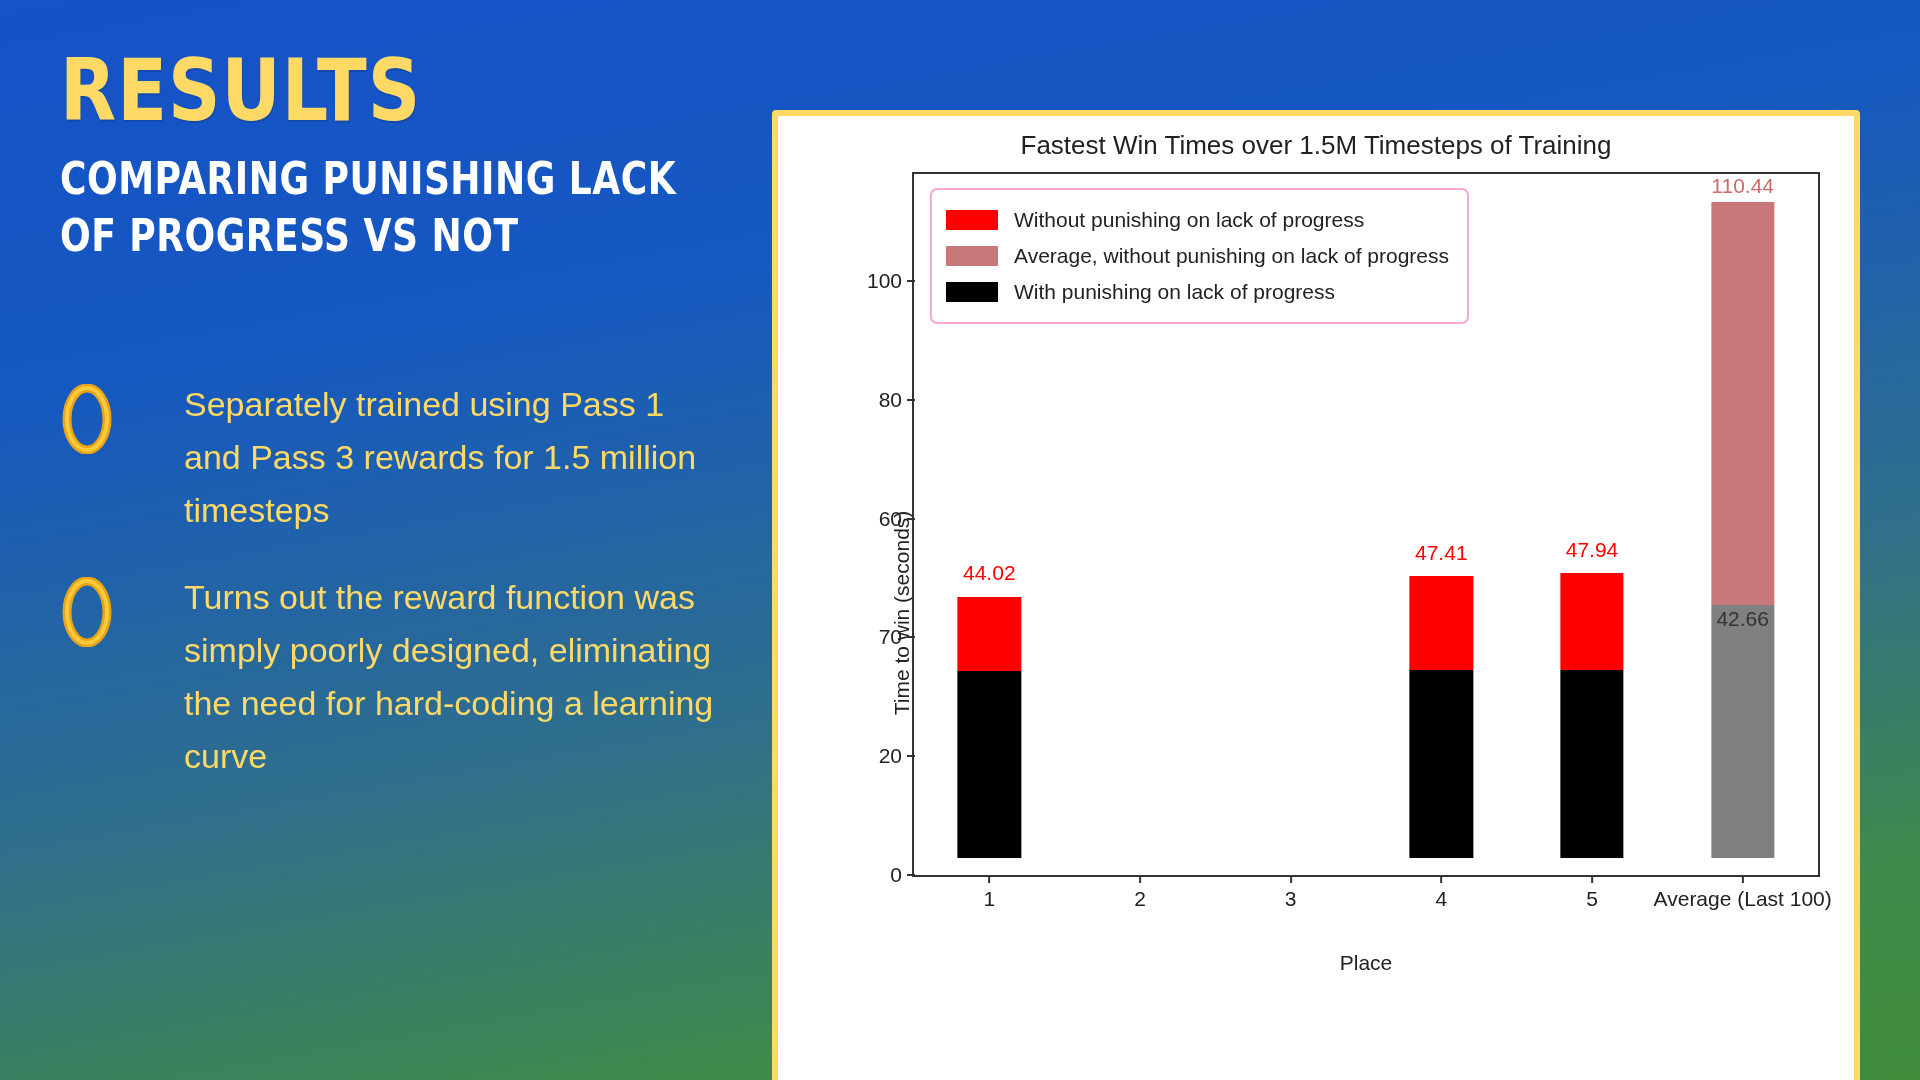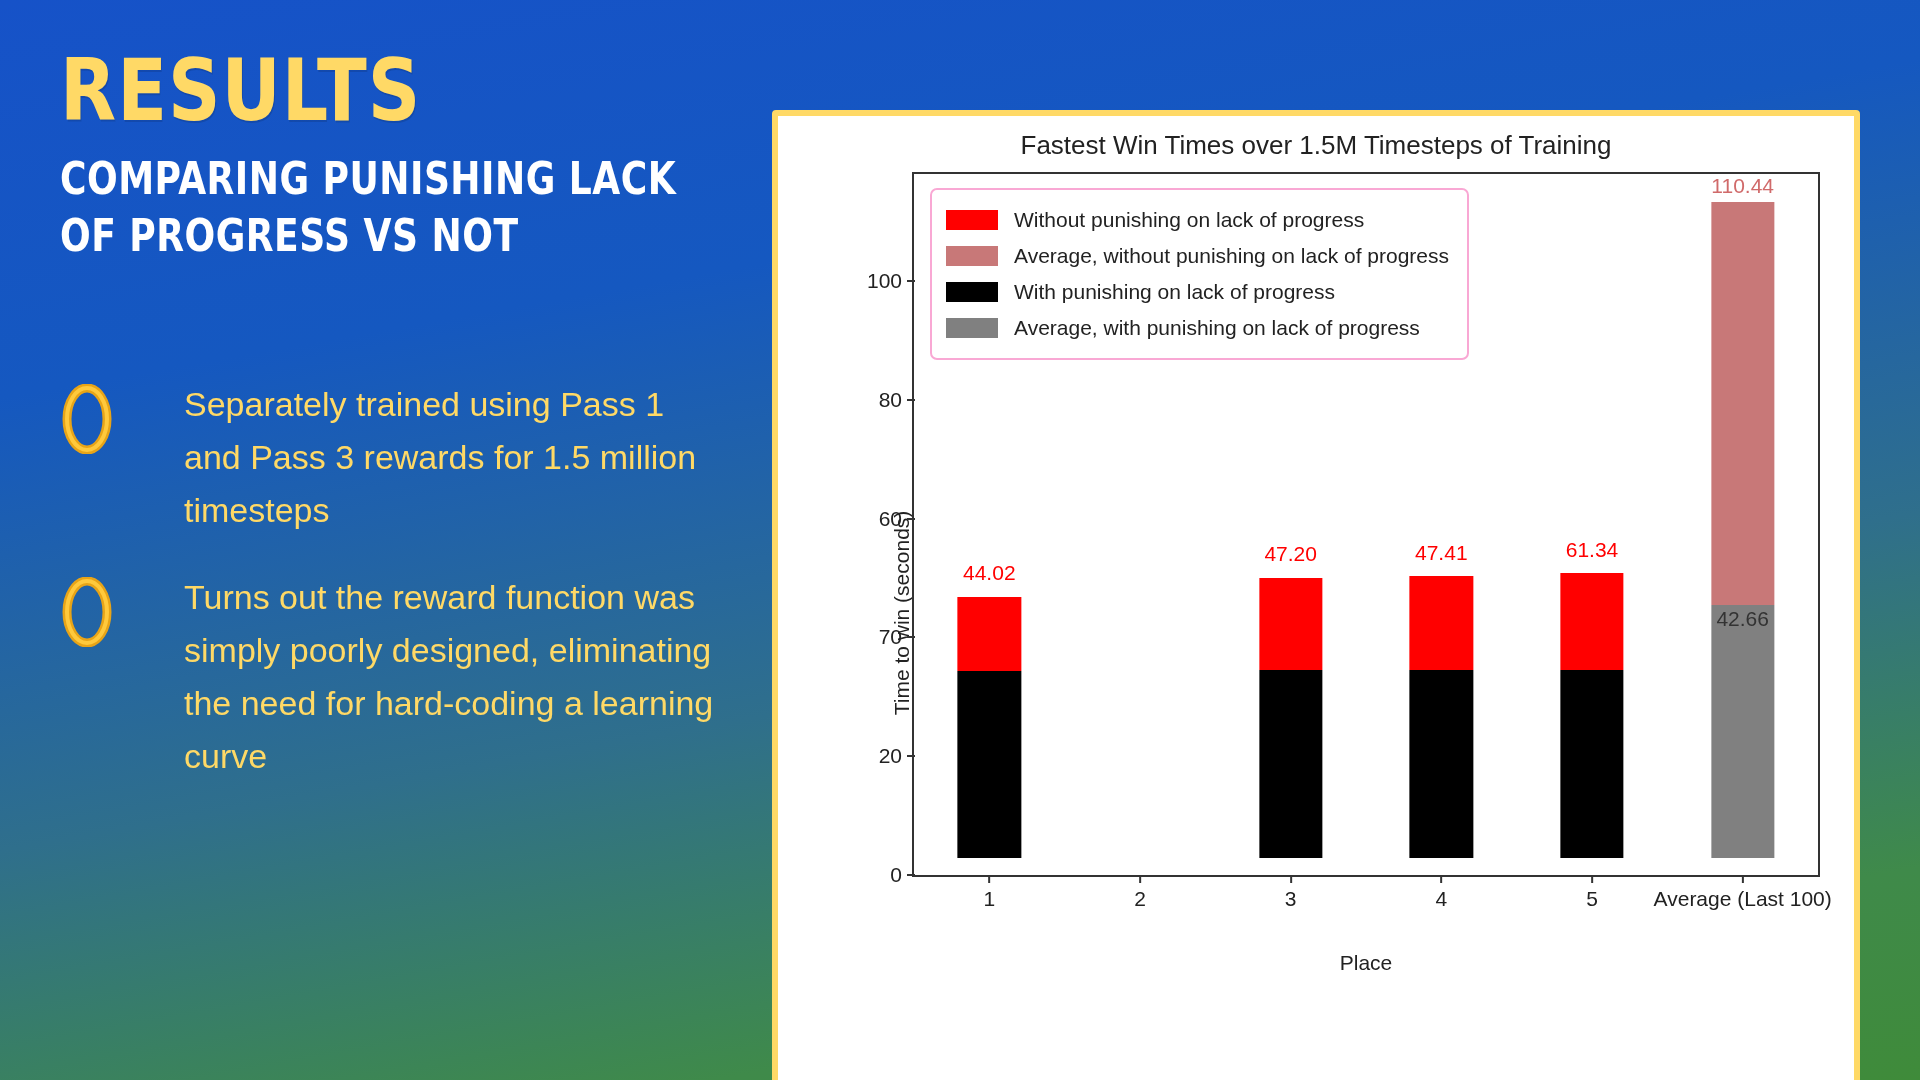--- a/index.html
+++ b/index.html
@@ -242,38 +242,32 @@
       <div class="xtick" style="left:91.67%">Average (Last 100)</div>
 
       <div class="bar-group" style="left:8.33%;  width:7.0%; height:100%">
         <div class="bar-bottom" style="height:26.73%; background:#000000"></div>
         <div class="bar-top" style="bottom:26.73%; height:10.57%; background:#ff0000"></div>
         <div class="val-label val-top" style="bottom:38.9%">44.02</div>
         <div class="val-label val-bottom" style="bottom:23.0%">31.54</div>
       </div>
 
 
-      <div class="bar-group" style="left:41.67%; width:7.0%; height:100%">
-        <div class="bar-bottom" style="height:26.77%; background:#000000"></div>
-        <div class="bar-top" style="bottom:26.77%; height:13.22%; background:#ff0000"></div>
-        <div class="val-label val-top" style="bottom:41.6%">47.20</div>
-        <div class="val-label val-bottom" style="bottom:23.0%">31.59</div>
-      </div>
 
       <div class="bar-group" style="left:58.33%; width:7.0%; height:100%">
         <div class="bar-bottom" style="height:26.80%; background:#000000"></div>
         <div class="bar-top" style="bottom:26.80%; height:13.38%; background:#ff0000"></div>
         <div class="val-label val-top" style="bottom:41.8%">47.41</div>
         <div class="val-label val-bottom" style="bottom:23.0%">31.62</div>
       </div>
 
       <div class="bar-group" style="left:75.0%; width:7.0%; height:100%">
         <div class="bar-bottom" style="height:26.81%; background:#000000"></div>
         <div class="bar-top" style="bottom:26.81%; height:13.81%; background:#ff0000"></div>
-        <div class="val-label val-top" style="bottom:42.2%">61.34</div>
+        <div class="val-label val-top" style="bottom:42.2%">47.94</div>
         <div class="val-label val-bottom" style="bottom:23.0%">31.64</div>
       </div>
 
       <div class="bar-group" style="left:91.67%; width:7.0%; height:100%">
         <div class="bar-bottom" style="height:36.15%; background:#808080"></div>
         <div class="bar-top" style="bottom:36.15%; height:57.44%; background:#c87878"></div>
         <div class="val-label val-top-avg" style="bottom:94.2%">110.44</div>
         <div class="val-label val-bottom-avg" style="bottom:32.4%">42.66</div>
       </div>
 
@@ -283,20 +277,16 @@
           <span class="legend-label">Without punishing on lack of progress</span>
         </div>
         <div class="legend-row">
           <span class="swatch" style="background:#c87878"></span>
           <span class="legend-label">Average, without punishing on lack of progress</span>
         </div>
         <div class="legend-row">
           <span class="swatch" style="background:#000000"></span>
           <span class="legend-label">With punishing on lack of progress</span>
         </div>
-        <div class="legend-row">
-          <span class="swatch" style="background:#808080"></span>
-          <span class="legend-label">Average, with punishing on lack of progress</span>
-        </div>
       </div>
     </div>
   </div>
 </div>
 
 </body></html>

